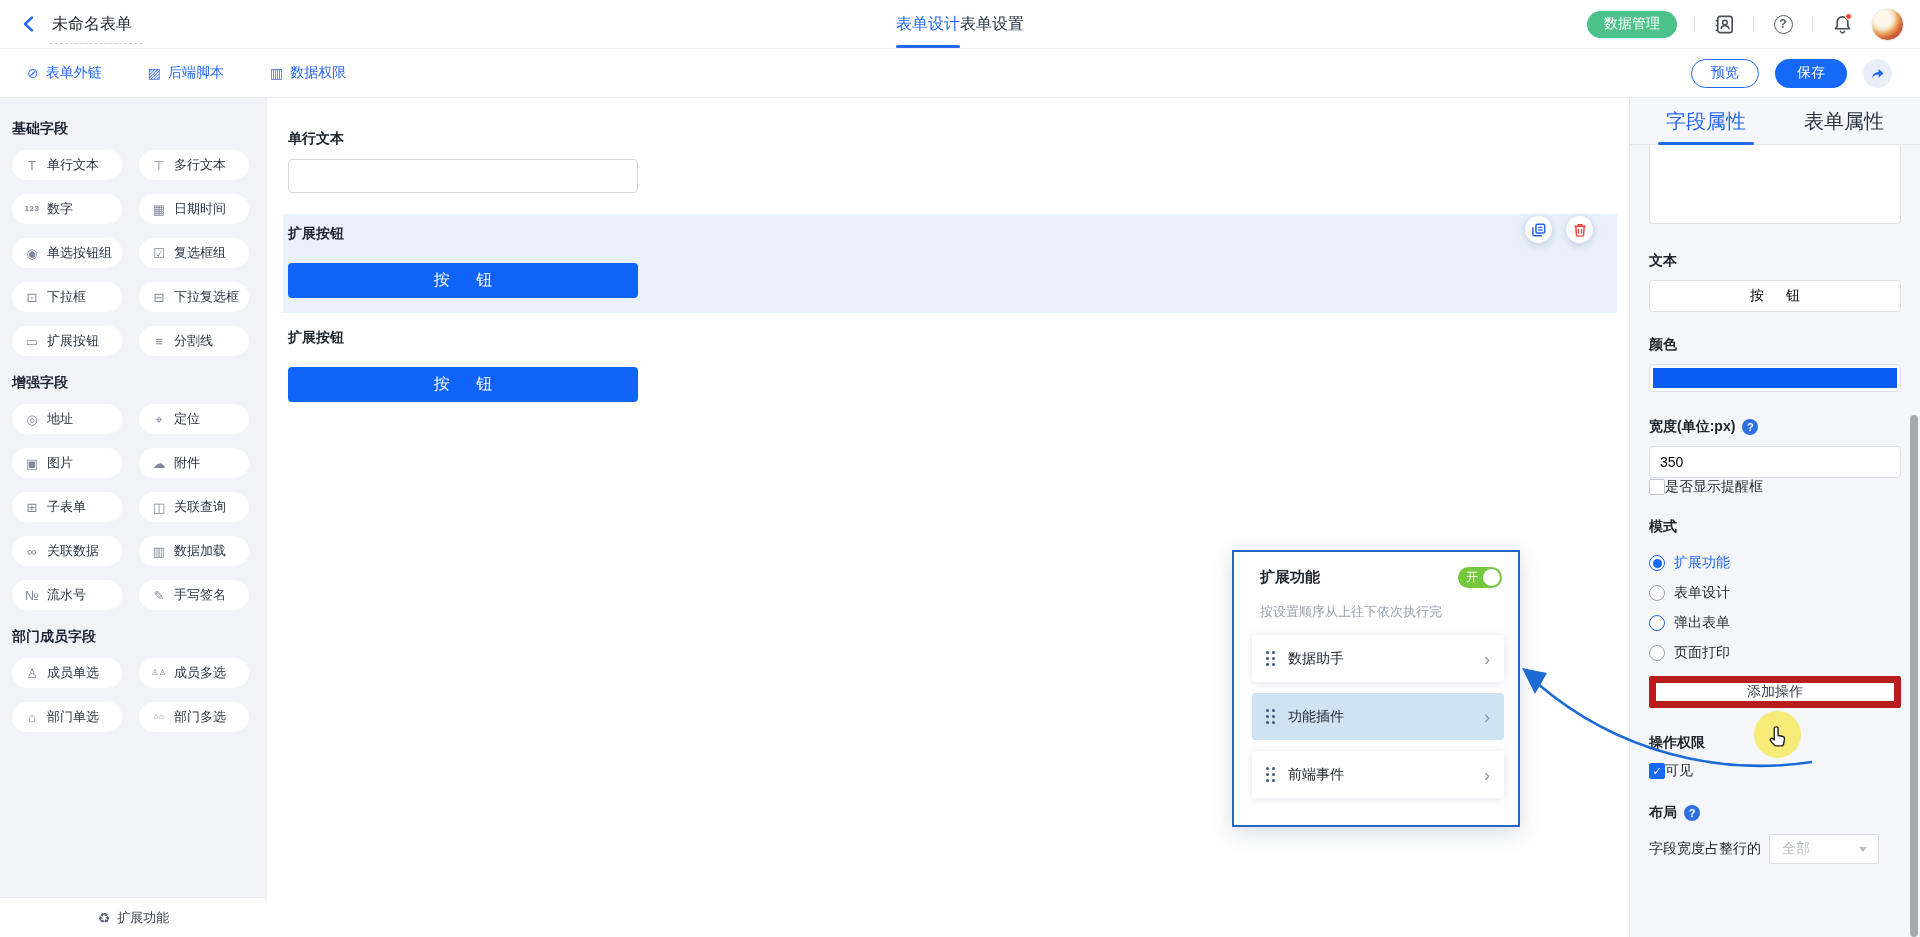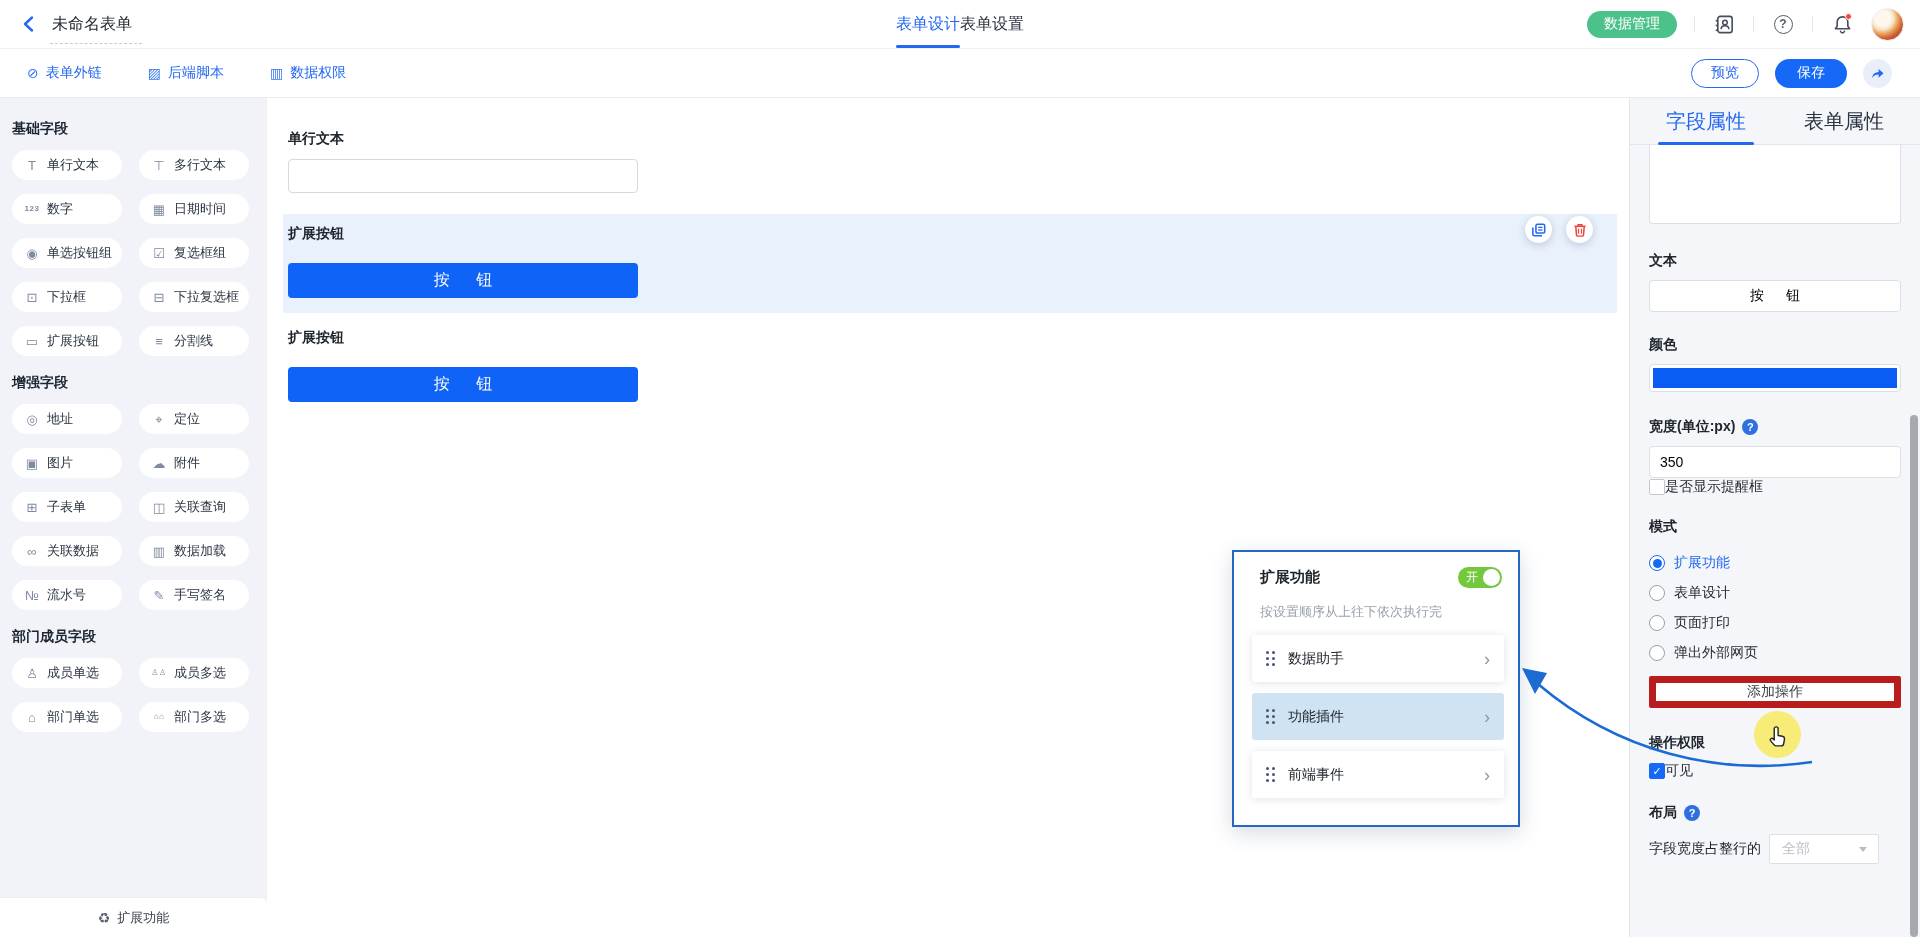--- a/index.html
+++ b/index.html
@@ -447,30 +447,30 @@
             <div class="mode-row">
               <span class="radio checked"></span>
               <span class="blue">扩展功能</span>
             </div>
 
             <div class="mode-row">
               <span class="radio"></span>
               <span>表单设计</span>
             </div>
 
+            <div class="mode-row">
+              <span class="radio ring"></span>
+              <span>弹出表单</span>
+            </div>
 
             <div class="mode-row">
               <span class="radio"></span>
               <span>页面打印</span>
             </div>
 
-            <div class="mode-row">
-              <span class="radio"></span>
-              <span>弹出外部网页</span>
-            </div>
           </div>
 
         <button class="btn-add">添加操作</button>
 
         <div class="plabel">操作权限</div>
         <div class="chk-row mb24">
           <span class="chk checked">✓</span>
           <span>可见</span>
         </div>
 

